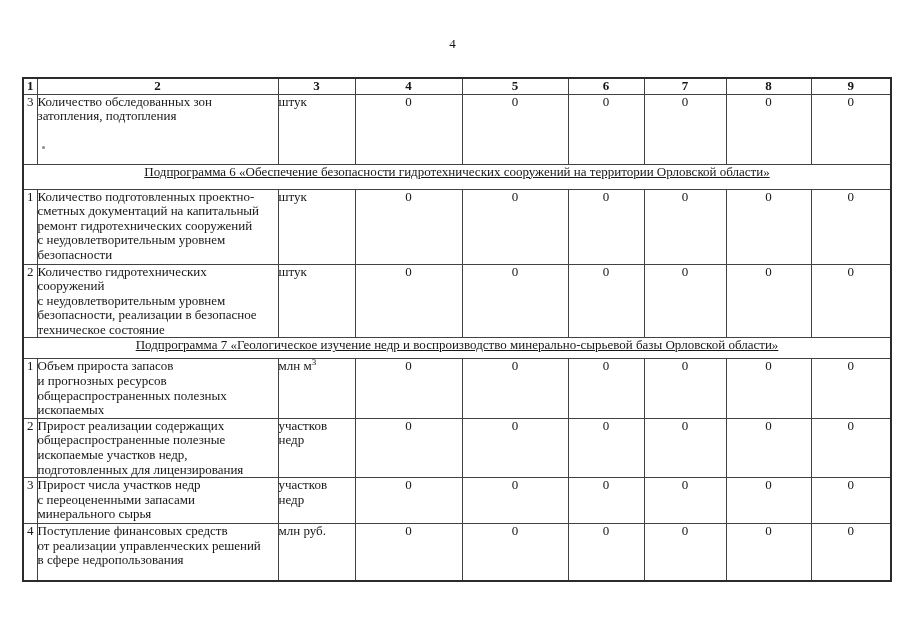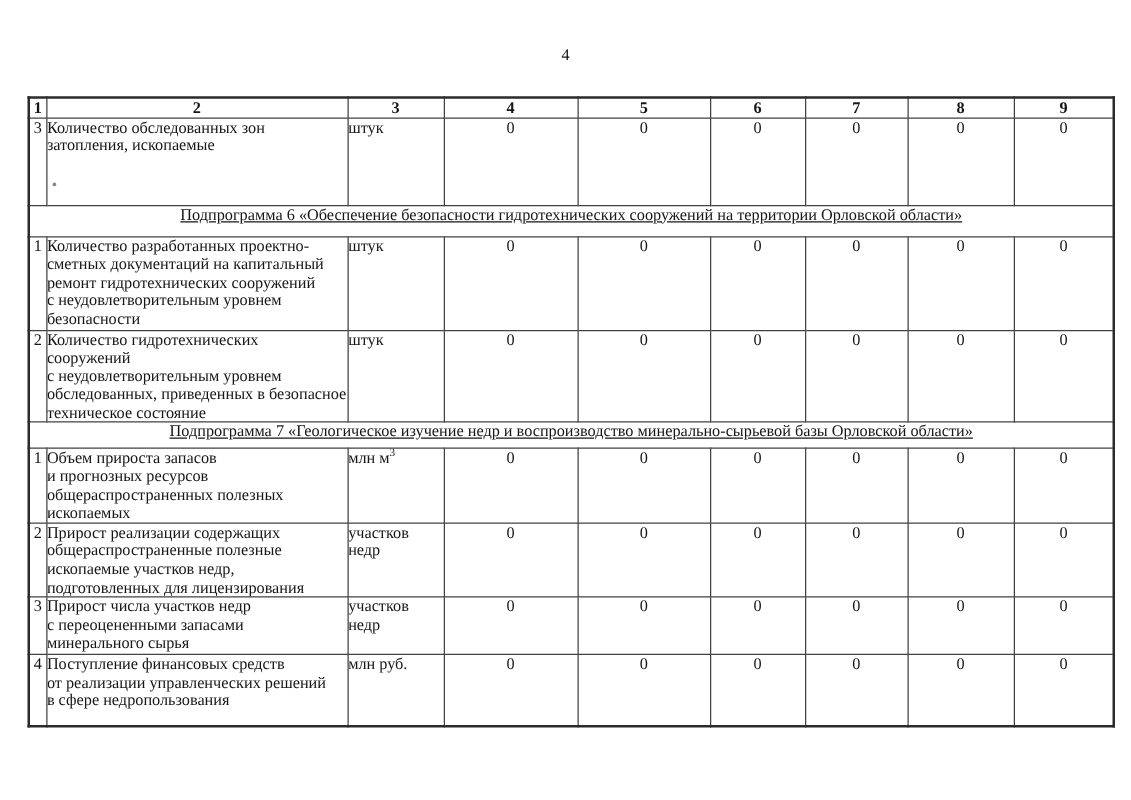--- a/index.html
+++ b/index.html
@@ -125,56 +125,56 @@
         <td class="header-cell">5</td>
         <td class="header-cell">6</td>
         <td class="header-cell">7</td>
         <td class="header-cell">8</td>
         <td class="header-cell">9</td>
       </tr>
 
       <tr class="r-a">
         <td class="num-cell">3</td>
         <td class="indicator-cell">Количество обследованных зон
-затопления, ископаемые</td>
+затопления, подтопления</td>
         <td class="unit-cell">штук</td>
         <td class="value-cell">0</td>
         <td class="value-cell">0</td>
         <td class="value-cell">0</td>
         <td class="value-cell">0</td>
         <td class="value-cell">0</td>
         <td class="value-cell">0</td>
       </tr>
 
       <tr class="r-band6">
         <td class="section-title-cell" colspan="9">Подпрограмма 6 «Обеспечение безопасности гидротехнических сооружений на территории Орловской области»</td>
       </tr>
 
       <tr class="r-s6r1">
         <td class="num-cell">1</td>
-        <td class="indicator-cell">Количество разработанных проектно-
+        <td class="indicator-cell">Количество подготовленных проектно-
 сметных документаций на капитальный
 ремонт гидротехнических сооружений
 с неудовлетворительным уровнем
 безопасности</td>
         <td class="unit-cell">штук</td>
         <td class="value-cell">0</td>
         <td class="value-cell">0</td>
         <td class="value-cell">0</td>
         <td class="value-cell">0</td>
         <td class="value-cell">0</td>
         <td class="value-cell">0</td>
       </tr>
 
       <tr class="r-s6r2">
         <td class="num-cell">2</td>
         <td class="indicator-cell">Количество гидротехнических
 сооружений
 с неудовлетворительным уровнем
-обследованных, приведенных в безопасное
+безопасности, реализации в безопасное
 техническое состояние</td>
         <td class="unit-cell">штук</td>
         <td class="value-cell">0</td>
         <td class="value-cell">0</td>
         <td class="value-cell">0</td>
         <td class="value-cell">0</td>
         <td class="value-cell">0</td>
         <td class="value-cell">0</td>
       </tr>
 

